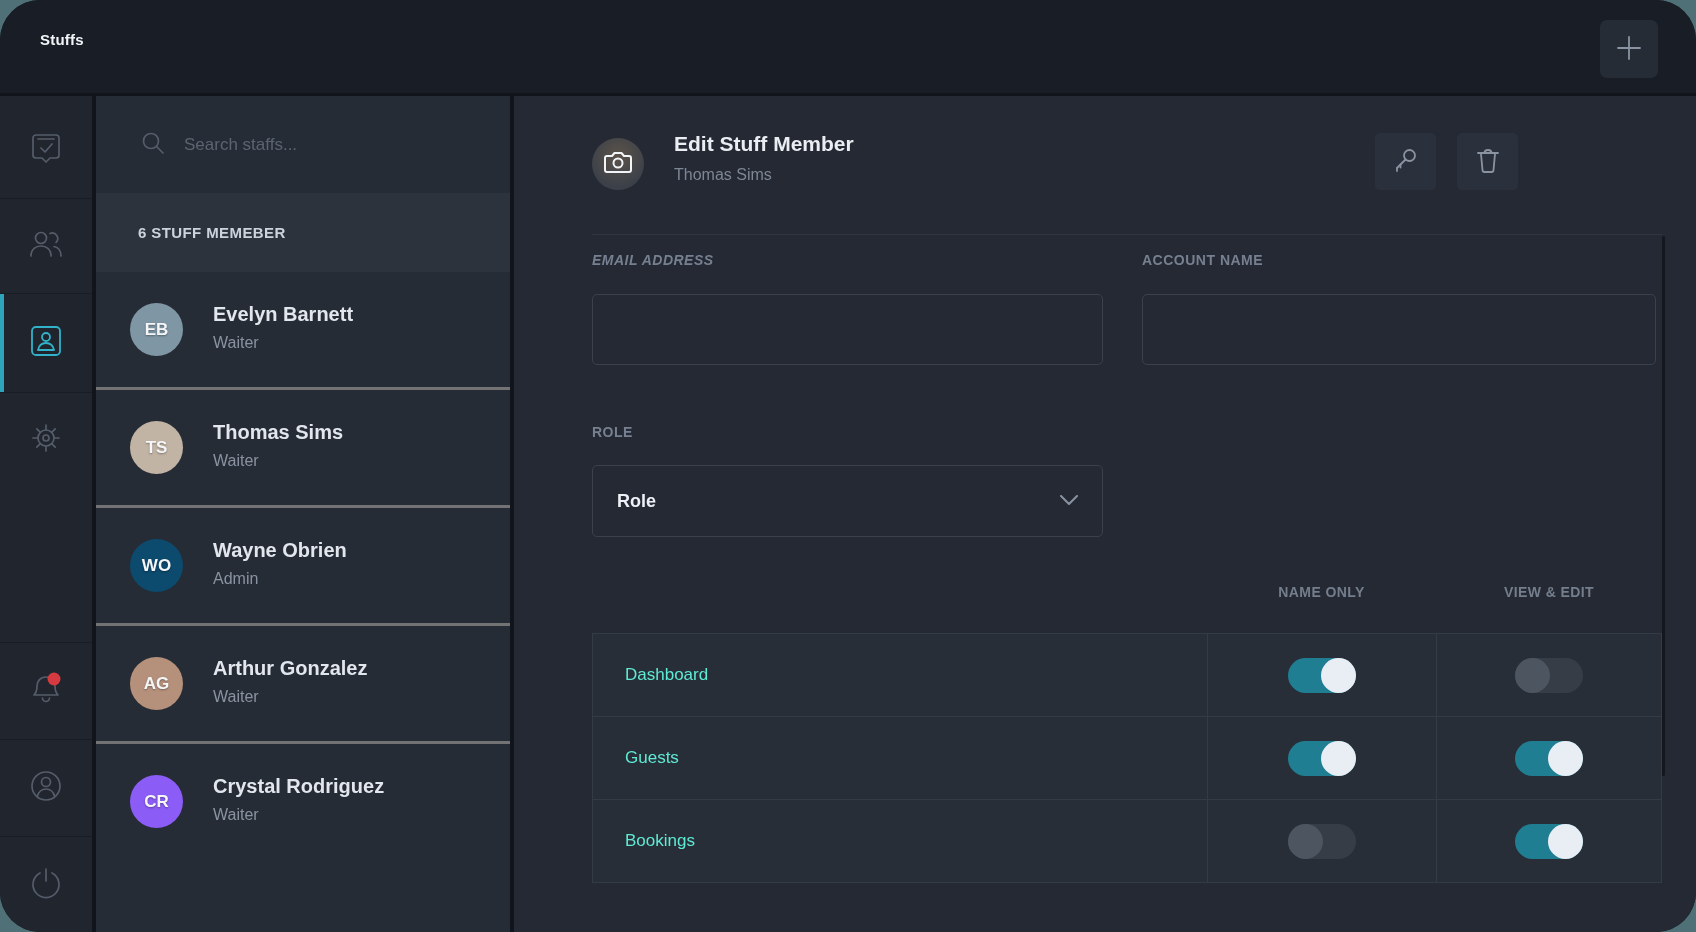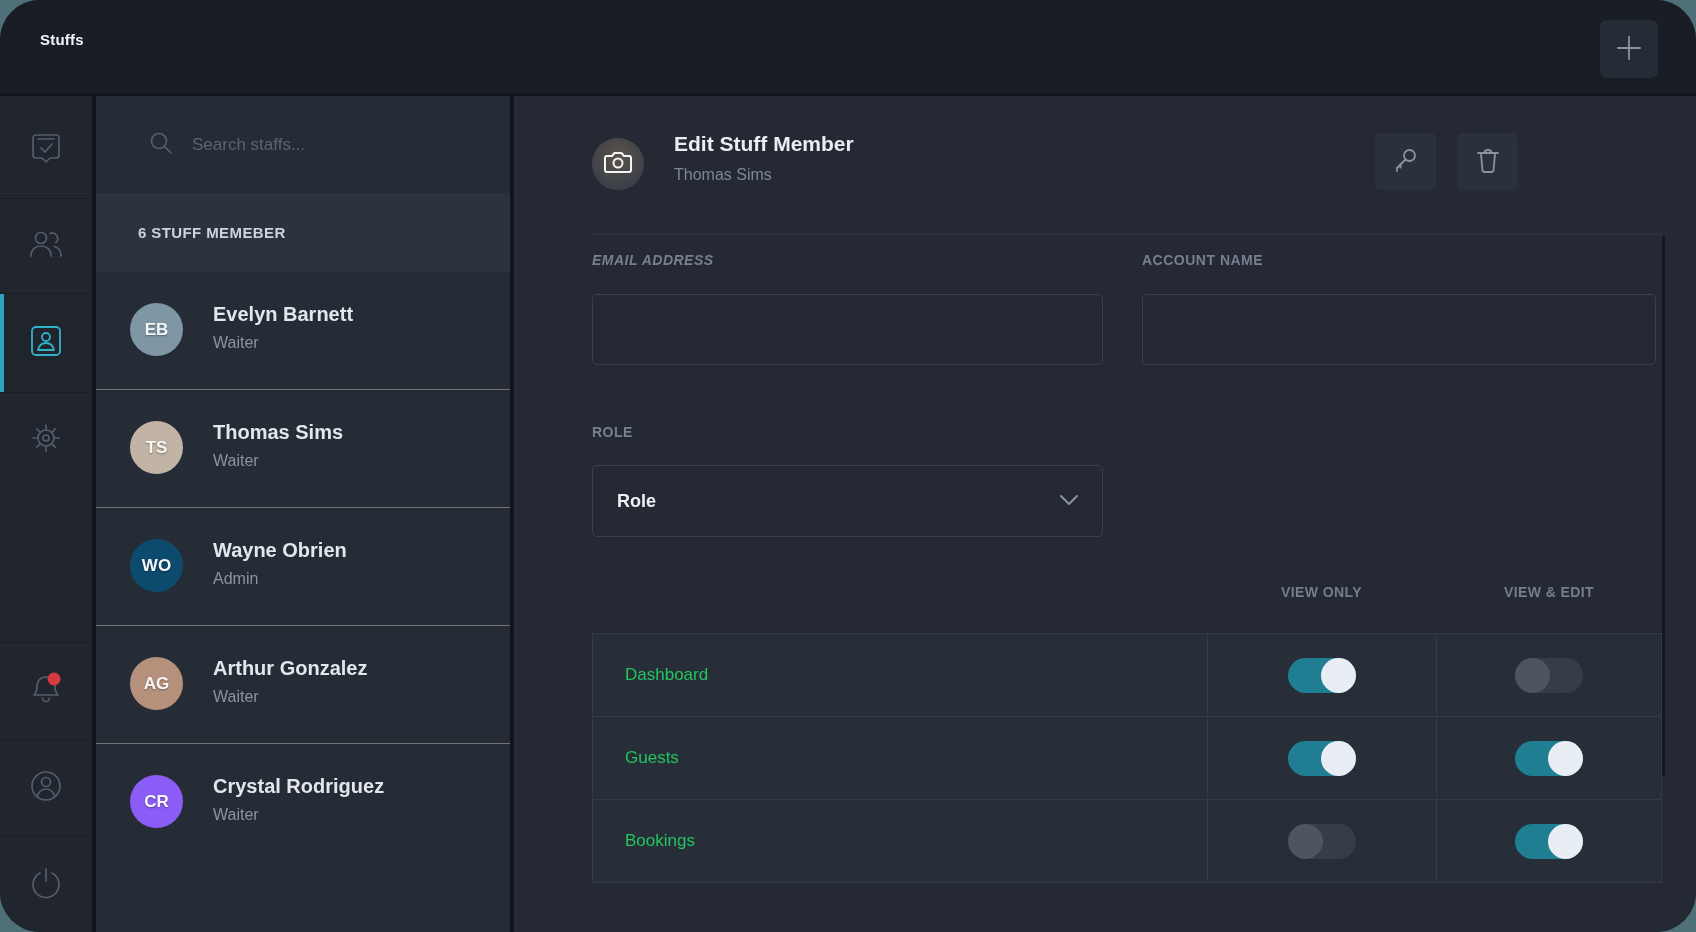--- a/index.html
+++ b/index.html
@@ -13,27 +13,27 @@
   .side-cell{position:absolute;left:0;width:92px;display:flex;align-items:center;justify-content:center;border-top:1px solid #181d25;box-sizing:border-box;cursor:pointer;}
   .side-cell.first{border-top:none;}
   .side-cell.active{background:#1f242d;}
   .active-stripe{position:absolute;left:0;top:0;width:4px;height:100%;background:#2da4bc;}
   .icon-gray{stroke:#545d69;fill:none;stroke-width:1.7;stroke-linecap:round;stroke-linejoin:round;}
   .icon-teal{stroke:#31b2c9;fill:none;stroke-width:1.8;stroke-linecap:round;stroke-linejoin:round;}
   .icon-light{stroke:#8a93a1;fill:none;stroke-width:1.8;stroke-linecap:round;stroke-linejoin:round;}
   .bell-dot{fill:#d43a3f;}
   
   .staff-panel{position:absolute;left:96px;top:96px;width:414px;height:836px;background:#262c35;}
-  .search-row{position:absolute;left:16px;top:0;width:100%;height:97px;display:flex;align-items:center;justify-content:space-between;}
+  .search-row{position:absolute;left:8px;top:0;width:100%;height:97px;display:flex;align-items:center;justify-content:space-between;}
   .search-row svg{margin-left:36px;}
   .search-input{flex:1;margin:0 20px 0 16px;background:transparent;border:none;outline:none;font-size:17px;color:#c8cfd9;font-family:"Liberation Sans",sans-serif;}
   .search-input::placeholder{color:#5b6471;}
   .count-row{position:absolute;left:0;top:97px;width:100%;height:79px;background:#2d333d;display:flex;align-items:center;}
   .count-label{margin-left:42px;font-size:15px;font-weight:700;color:#ccd3dd;letter-spacing:.4px;}
-  .member-row{position:absolute;left:0;width:100%;height:118px;border-bottom:1px solid #737373;box-sizing:border-box;cursor:pointer;}
+  .member-row{position:absolute;left:0;width:100%;height:118px;border-bottom:3px solid #737373;box-sizing:border-box;cursor:pointer;}
   .member-avatar{position:absolute;left:34px;top:31px;width:53px;height:53px;border-radius:50%;display:flex;align-items:center;justify-content:center;font-size:17px;font-weight:700;color:#f4f6f8;text-shadow:0 1px 2px rgba(0,0,0,.35);}
   .member-name{position:absolute;left:117px;top:31px;font-size:20px;font-weight:600;color:#e2e7ee;}
   .member-role{position:absolute;left:117px;top:62px;font-size:16px;color:#8a93a2;}
   
   .editor{position:absolute;left:514px;top:96px;width:1182px;height:836px;background:#242933;}
   .edit-avatar{position:absolute;left:78px;top:42px;width:52px;height:52px;border-radius:50%;background:radial-gradient(circle at 50% 35%,#5c5349 0%,#3c4149 70%);display:flex;align-items:center;justify-content:center;cursor:pointer;}
   .edit-title{position:absolute;left:160px;top:36px;font-size:21px;font-weight:700;color:#eaeef3;}
   .edit-subtitle{position:absolute;left:160px;top:70px;font-size:16px;color:#7e8795;}
   .tool-btn{position:absolute;top:37px;width:61px;height:57px;background:#2b313c;border:none;border-radius:5px;display:flex;align-items:center;justify-content:center;cursor:pointer;}
   .key-btn{left:861px;}
@@ -47,21 +47,21 @@
   .dropdown{position:absolute;left:78px;top:369px;width:511px;height:72px;border:1px solid #3a414d;border-radius:5px;box-sizing:border-box;display:flex;align-items:center;cursor:pointer;}
   .dropdown-value{margin-left:24px;font-size:18px;font-weight:600;color:#edf0f4;}
   .dropdown svg{position:absolute;right:24px;top:29px;}
   .perm-header{position:absolute;left:78px;top:488px;width:1070px;display:grid;grid-template-columns:615px 229px 226px;}
   .perm-header div{text-align:center;font-size:14px;font-weight:600;color:#747e8c;letter-spacing:.4px;}
   .perm-table{position:absolute;left:78px;top:537px;width:1070px;border:1px solid #343b46;box-sizing:border-box;}
   .perm-row{display:grid;grid-template-columns:614px 229px 225px;height:82px;background:#282e38;border-bottom:1px solid #343b46;}
   .perm-row:last-child{border-bottom:none;}
   .perm-cell{display:flex;align-items:center;border-left:1px solid #343b46;justify-content:center;}
   .perm-cell.label-cell{border-left:none;justify-content:flex-start;}
-  .perm-label{margin-left:32px;font-size:17px;font-weight:500;color:#22c55e;}
+  .perm-label{margin-left:32px;font-size:17px;font-weight:500;color:#5eead4;}
   .toggle{position:relative;width:68px;height:35px;border-radius:18px;background:#363d47;cursor:pointer;}
   .toggle .knob{position:absolute;left:0;top:0;width:35px;height:35px;border-radius:50%;background:#4d5560;}
   .toggle.on{background:#207e93;}
   .toggle.on .knob{left:33px;background:#e9eef4;}
   .scroll-thumb{position:absolute;left:1148px;top:140px;width:3px;height:540px;background:#14181e;border-radius:2px;}
 </style>
 </head>
 <body>
 
 <div class="window">
@@ -263,21 +263,21 @@
       <span class="dropdown-value">Role</span>
       <span>
         <svg width="18" height="11" viewBox="0 0 18 11">
             <polyline points="1,1 9,9 17,1" fill="none" stroke="#8a93a1" stroke-width="2" stroke-linecap="round" stroke-linejoin="round"></polyline>
           </svg>
       </span>
     </div>
 
     <div class="perm-header">
       <div></div>
-      <div>VIEW ONLY</div>
+      <div>NAME ONLY</div>
       <div>VIEW &amp; EDIT</div>
     </div>
 
     <div class="perm-table">
       <div class="perm-row">
         <div class="perm-cell label-cell">
             <span class="perm-label">Dashboard</span>
           </div>
         <div class="perm-cell">
             <div class="toggle on">

